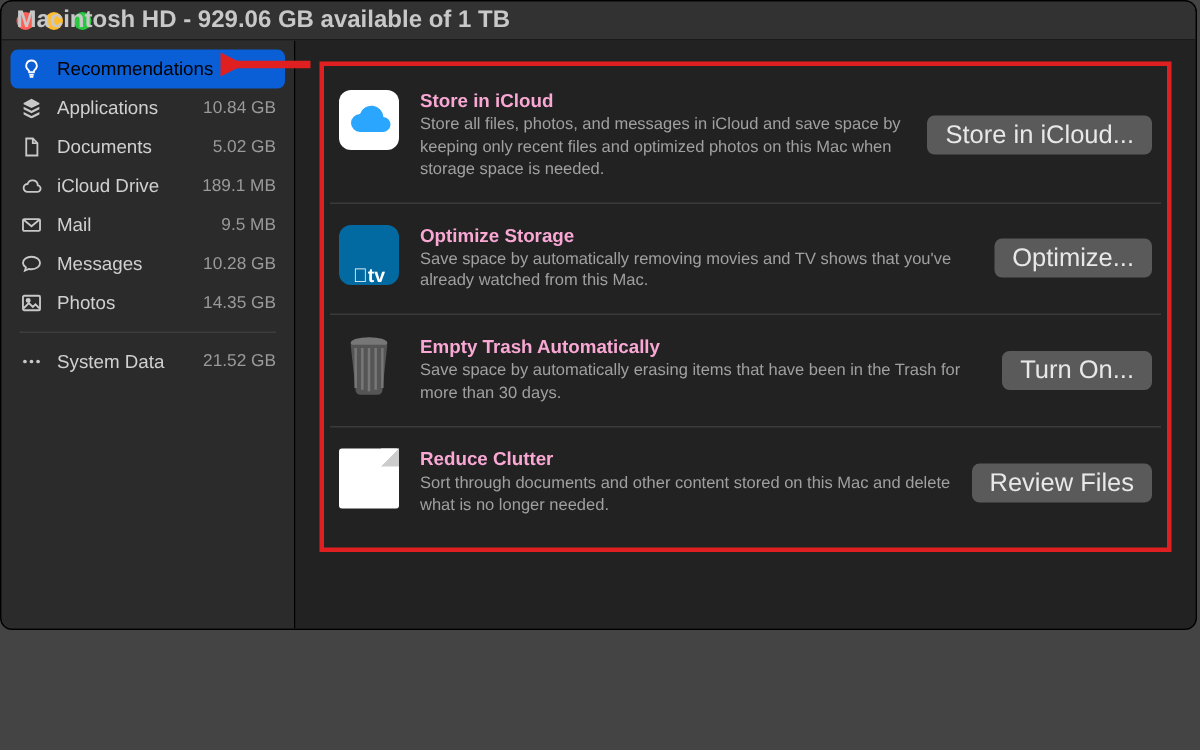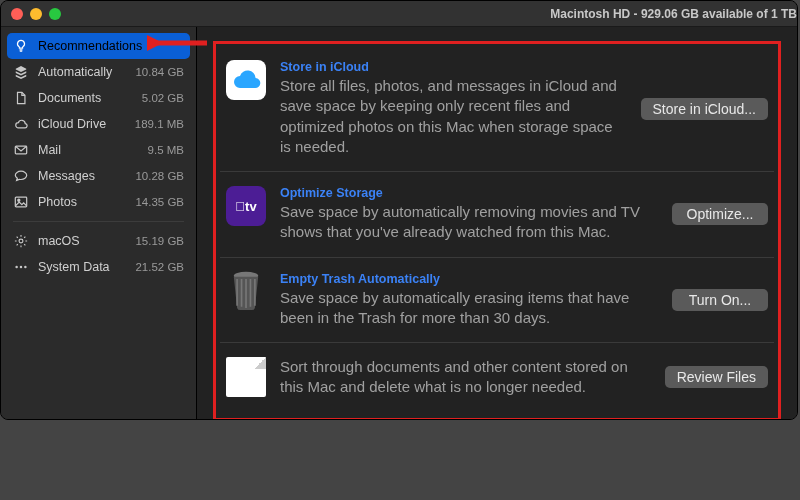--- a/index.html
+++ b/index.html
@@ -4,44 +4,44 @@
 <style>
   * { margin: 0; padding: 0; box-sizing: border-box; font-family: -apple-system, "Helvetica Neue", Arial, sans-serif; }
   body { background: #444; width: 800px; height: 500px; overflow: hidden; }
   .window { width: 798px; height: 420px; background: #2b2b2b; border-radius: 8px; overflow: hidden; display: flex; flex-direction: column; border: 1px solid #000; position: relative; }
   .titlebar { height: 26px; background: #323232; display: flex; align-items: center; padding: 0 10px; position: relative; border-bottom: 1px solid #1a1a1a; }
   .traffic { display: flex; gap: 7px; }
   .dot { width: 12px; height: 12px; border-radius: 50%; }
   .red { background: #ff5f57; }
   .yellow { background: #febc2e; }
   .green { background: #28c840; }
-  .title { position: absolute; left: 0; right: 0; text-align: right; font-size: 12px; font-weight: 600; color: #c8c8c8; pointer-events: none; }
+  .title { position: absolute; left: 10px; right: 0; text-align: left; font-size: 16px; font-weight: 600; color: #c8c8c8; pointer-events: none; }
   .body { display: flex; flex: 1; min-height: 0; }
   .sidebar { width: 196px; background: #2b2b2b; border-right: 1px solid #000; padding: 6px 0; }
   .side-item { display: flex; align-items: center; padding: 4px 12px; font-size: 12.5px; color: #d0d0d0; gap: 9px; line-height: 18px; cursor: pointer; }
   .side-item.selected { background: #0a5fd6; color: #000000; margin: 0 6px; border-radius: 5px; padding-left: 6px; padding-right: 6px; }
   .side-icon { width: 16px; height: 16px; display: flex; align-items: center; justify-content: center; color: #c8c8c8; flex-shrink: 0; }
   .side-item.selected .side-icon { color: #fff; }
   .side-label { flex: 1; }
   .side-size { font-size: 11.5px; color: #9a9a9a; }
   .side-item.selected .side-size { color: #e0e8ff; }
   .side-sep { height: 1px; background: #3c3c3c; margin: 6px 12px; }
   .main { flex: 1; background: #222; padding: 14px 16px 18px 16px; overflow: auto; position: relative; }
   .highlight-box { border: 3px solid #e02020; padding: 2px 4px 6px 4px; }
   .rec { display: flex; gap: 14px; padding: 14px 6px; align-items: flex-start; }
   .rec + .rec { border-top: 1px solid #3a3a3a; }
   .rec-icon { width: 40px; height: 40px; border-radius: 8px; flex-shrink: 0; display: flex; align-items: center; justify-content: center; }
   .icloud-ico { background: #fff; }
-  .tv-ico { background: #4c1d95; color: #fff; font-size: 9px; font-weight: 700; display:flex; flex-direction:column; align-items:center; justify-content:center; line-height:1;}
+  .tv-ico { background: #0369a1; color: #fff; font-size: 9px; font-weight: 700; display:flex; flex-direction:column; align-items:center; justify-content:flex-end; line-height:1;}
   .doc-ico { background: #fff; border-radius: 2px; position: relative; }
   .doc-ico::after { content: ""; position: absolute; top: 0; right: 0; width: 12px; height: 12px; background: linear-gradient(135deg, #fff 50%, #ccc 50%); }
   .rec-text { flex: 1; }
-  .rec-title { font-size: 12.5px; font-weight: 700; color: #3b82f6; margin-bottom: 2px; }
-  .rec-desc { font-size: 15px; color: #a0a0a0; line-height: 1.35; }
-  .rec-btn { background: #5a5a5a; color: #e8e8e8; border: none; border-radius: 5px; font-size: 14px; padding: 3px 12px; cursor: pointer; align-self: center; white-space: nowrap; min-width: 96px; }
+  .rec-title { font-size: 12.5px; font-weight: 700; color: #f9a8d4; margin-bottom: 2px; }
+  .rec-desc { font-size: 11px; color: #a0a0a0; line-height: 1.35; }
+  .rec-btn { background: #5a5a5a; color: #e8e8e8; border: none; border-radius: 5px; font-size: 17px; padding: 3px 12px; cursor: pointer; align-self: center; white-space: nowrap; min-width: 96px; }
   .arrow { position: absolute; top: 34px; left: 146px; z-index: 50; pointer-events: none; }
 </style>
 </head>
 <body>
 
 <div class="window">
 
   <div class="titlebar">
     <div class="traffic">
       <div class="dot red"></div>
@@ -63,21 +63,21 @@
             </span>
             <span class="side-label">Recommendations</span>
             <span class="side-size"></span>
           </div>
           <div class="side-item">
             <span class="side-icon">
               <svg viewBox="0 0 16 16" width="14" height="14" fill="currentColor">
                 <path d="M8 1l6 3.2v1L8 8 2 5.2v-1L8 1zM2 7l6 3 6-3v2l-6 3-6-3V7zm0 4l6 3 6-3v2l-6 3-6-3v-2z"></path>
               </svg>
             </span>
-            <span class="side-label">Automatically</span>
+            <span class="side-label">Applications</span>
             <span class="side-size">10.84 GB</span>
           </div>
           <div class="side-item">
             <span class="side-icon">
               <svg viewBox="0 0 16 16" width="14" height="14" fill="none" stroke="currentColor" stroke-width="1.4">
                 <path d="M4 1.5h5L12.5 5v9.5h-8.5z"></path>
                 <path d="M9 1.5V5h3.5"></path>
               </svg>
             </span>
             <span class="side-label">Documents</span>
@@ -118,30 +118,20 @@
                 <circle cx="5.5" cy="6" r="1.2" fill="currentColor"></circle>
                 <path d="M2 12l4-4 3 3 2-2 3 3"></path>
               </svg>
             </span>
             <span class="side-label">Photos</span>
             <span class="side-size">14.35 GB</span>
           </div>
         </div>
       <div class="side-sep"></div>
       <div id="side-system">
-          <div class="side-item">
-            <span class="side-icon">
-              <svg viewBox="0 0 16 16" width="14" height="14" fill="none" stroke="currentColor" stroke-width="1.3">
-                <circle cx="8" cy="8" r="2.2"></circle>
-                <path d="M8 1v2M8 13v2M1 8h2M13 8h2M3 3l1.4 1.4M11.6 11.6 13 13M13 3l-1.4 1.4M4.4 11.6 3 13"></path>
-              </svg>
-            </span>
-            <span class="side-label">macOS</span>
-            <span class="side-size">15.19 GB</span>
-          </div>
           <div class="side-item">
             <span class="side-icon">
               <svg viewBox="0 0 16 16" width="14" height="14" fill="currentColor">
                 <circle cx="3" cy="8" r="1.4"></circle>
                 <circle cx="8" cy="8" r="1.4"></circle>
                 <circle cx="13" cy="8" r="1.4"></circle>
               </svg>
             </span>
             <span class="side-label">System Data</span>
             <span class="side-size">21.52 GB</span>
@@ -184,20 +174,21 @@
               </div>
               <div class="rec-text">
                 <div class="rec-title">Empty Trash Automatically</div>
                 <div class="rec-desc">Save space by automatically erasing items that have been in the Trash for more than 30 days.</div>
               </div>
               <button class="rec-btn">Turn On...</button>
             </div>
             <div class="rec">
               <div class="rec-icon doc-ico"></div>
               <div class="rec-text">
+                <div class="rec-title">Reduce Clutter</div>
                 <div class="rec-desc">Sort through documents and other content stored on this Mac and delete what is no longer needed.</div>
               </div>
               <button class="rec-btn">Review Files</button>
             </div>
           </div>
       </div>
     </div>
   </div>
 
   <svg class="arrow" width="64" height="24">

